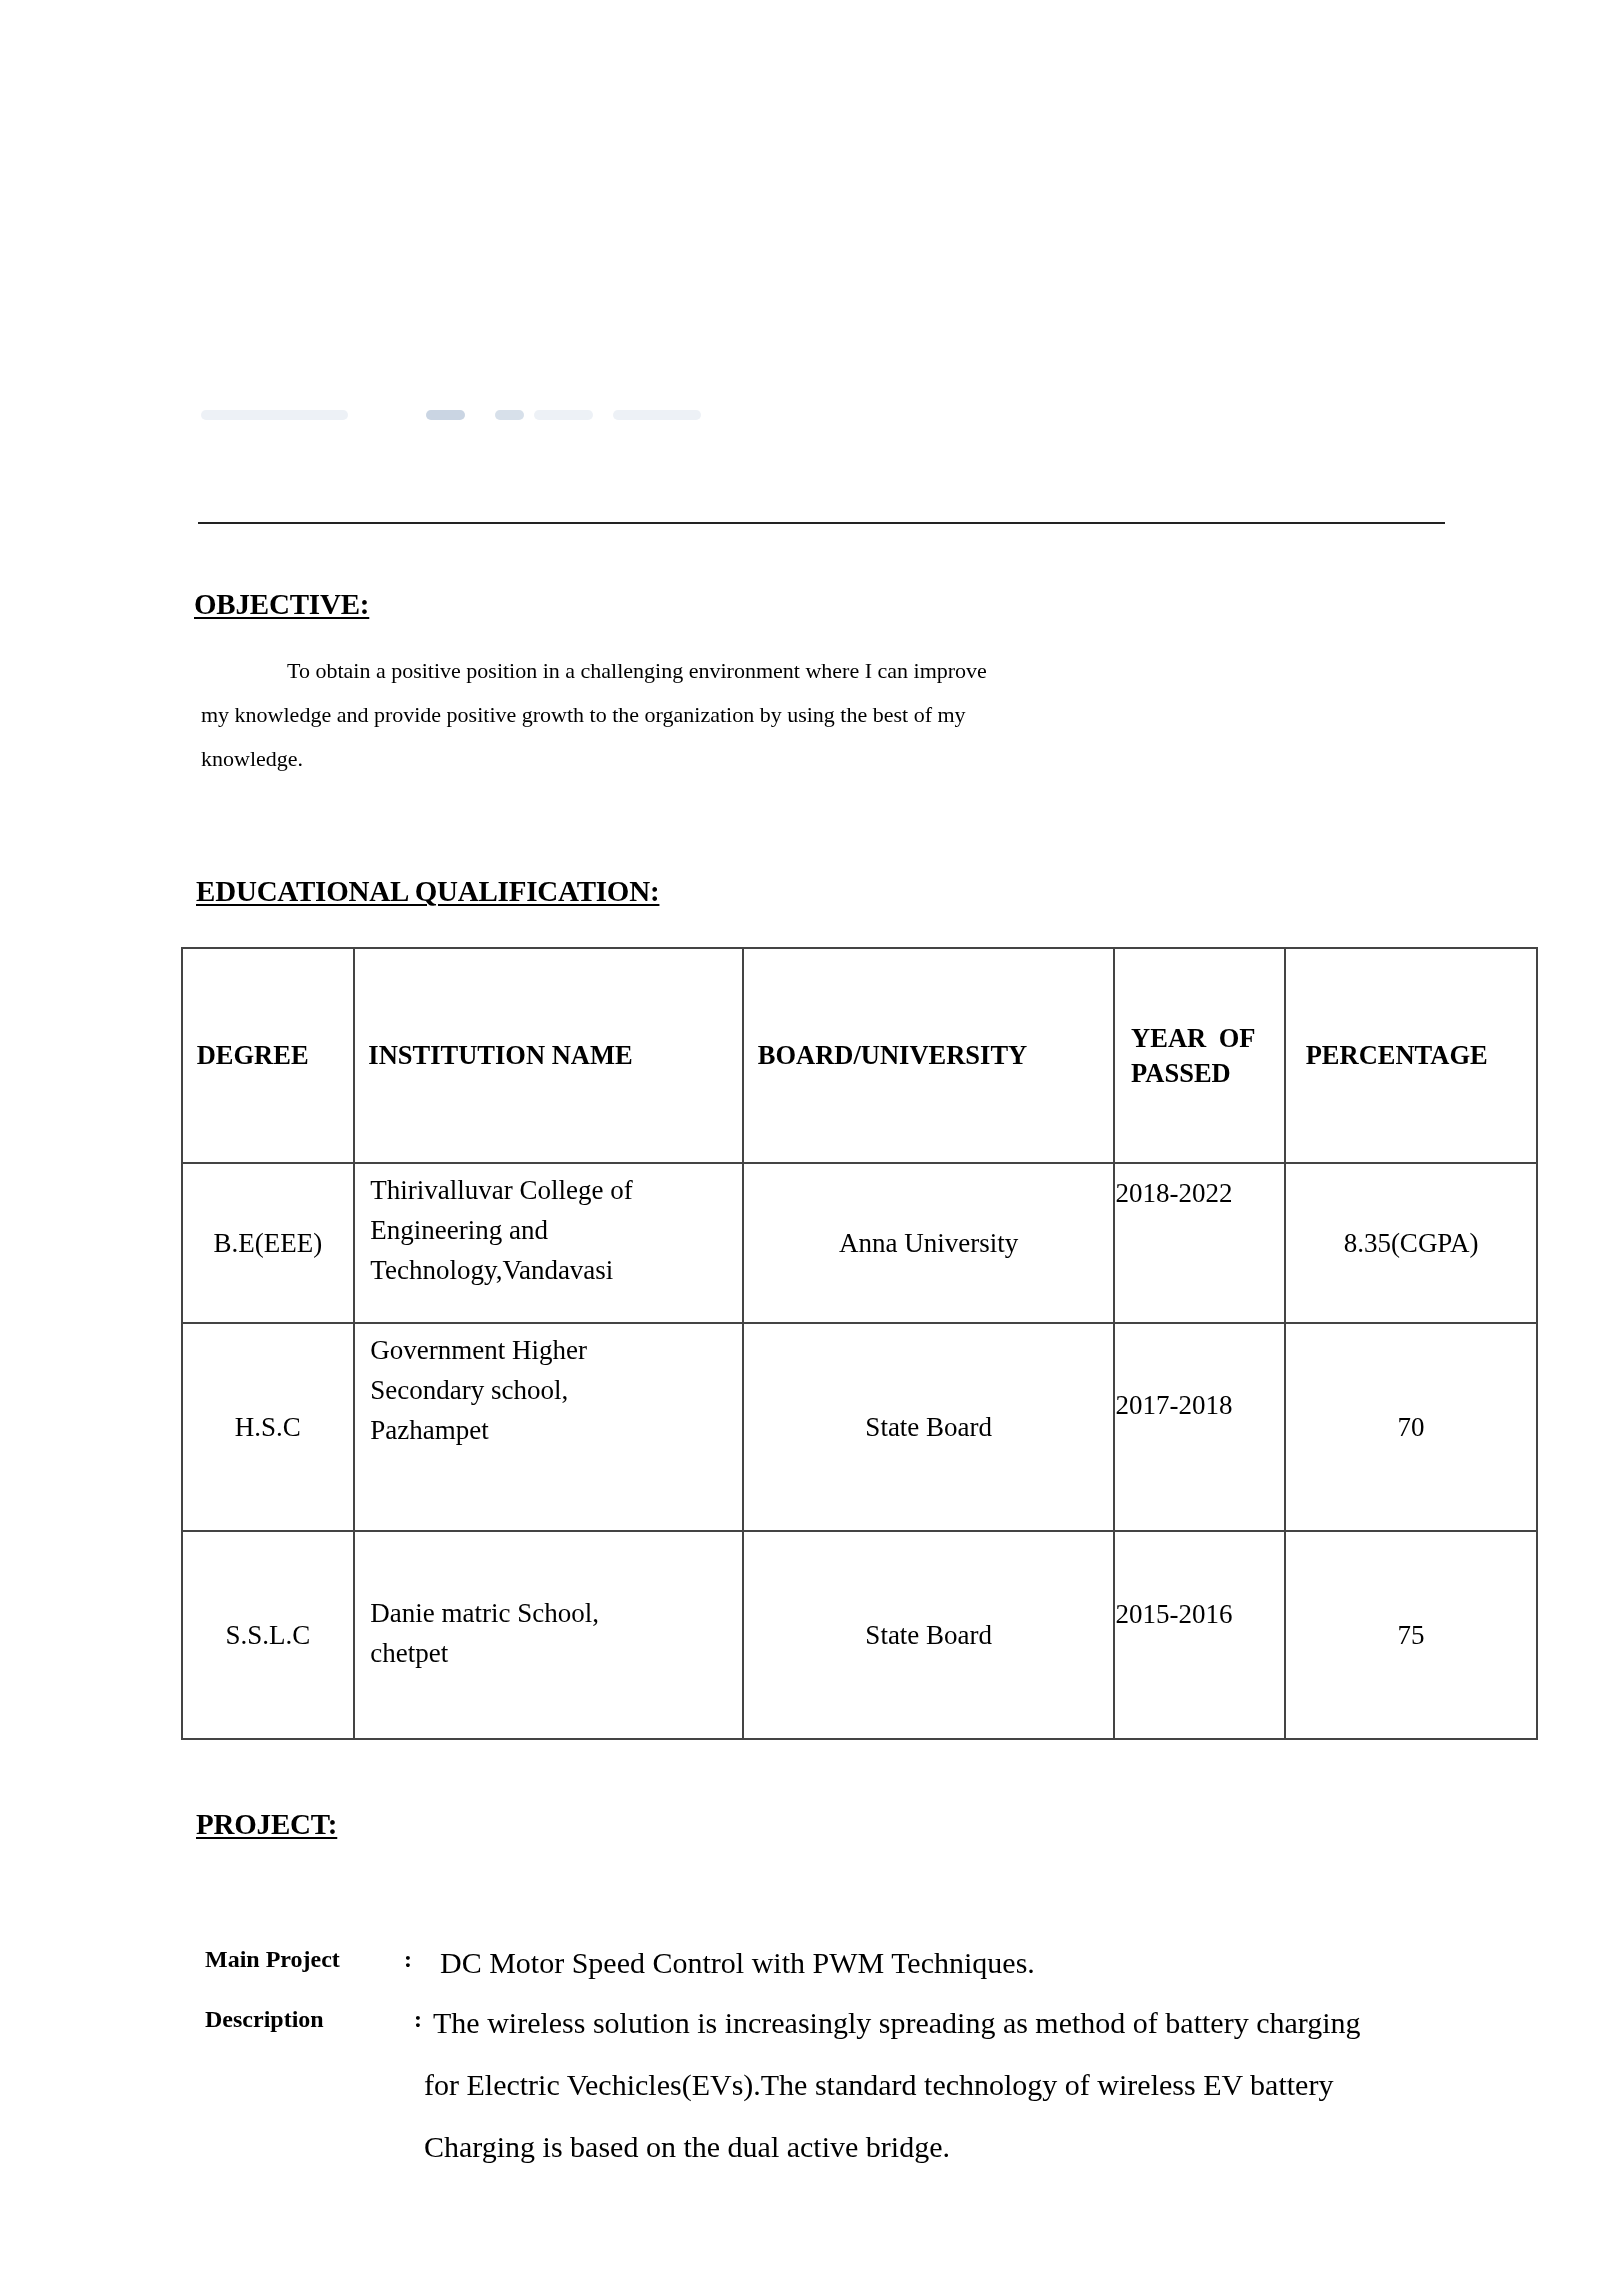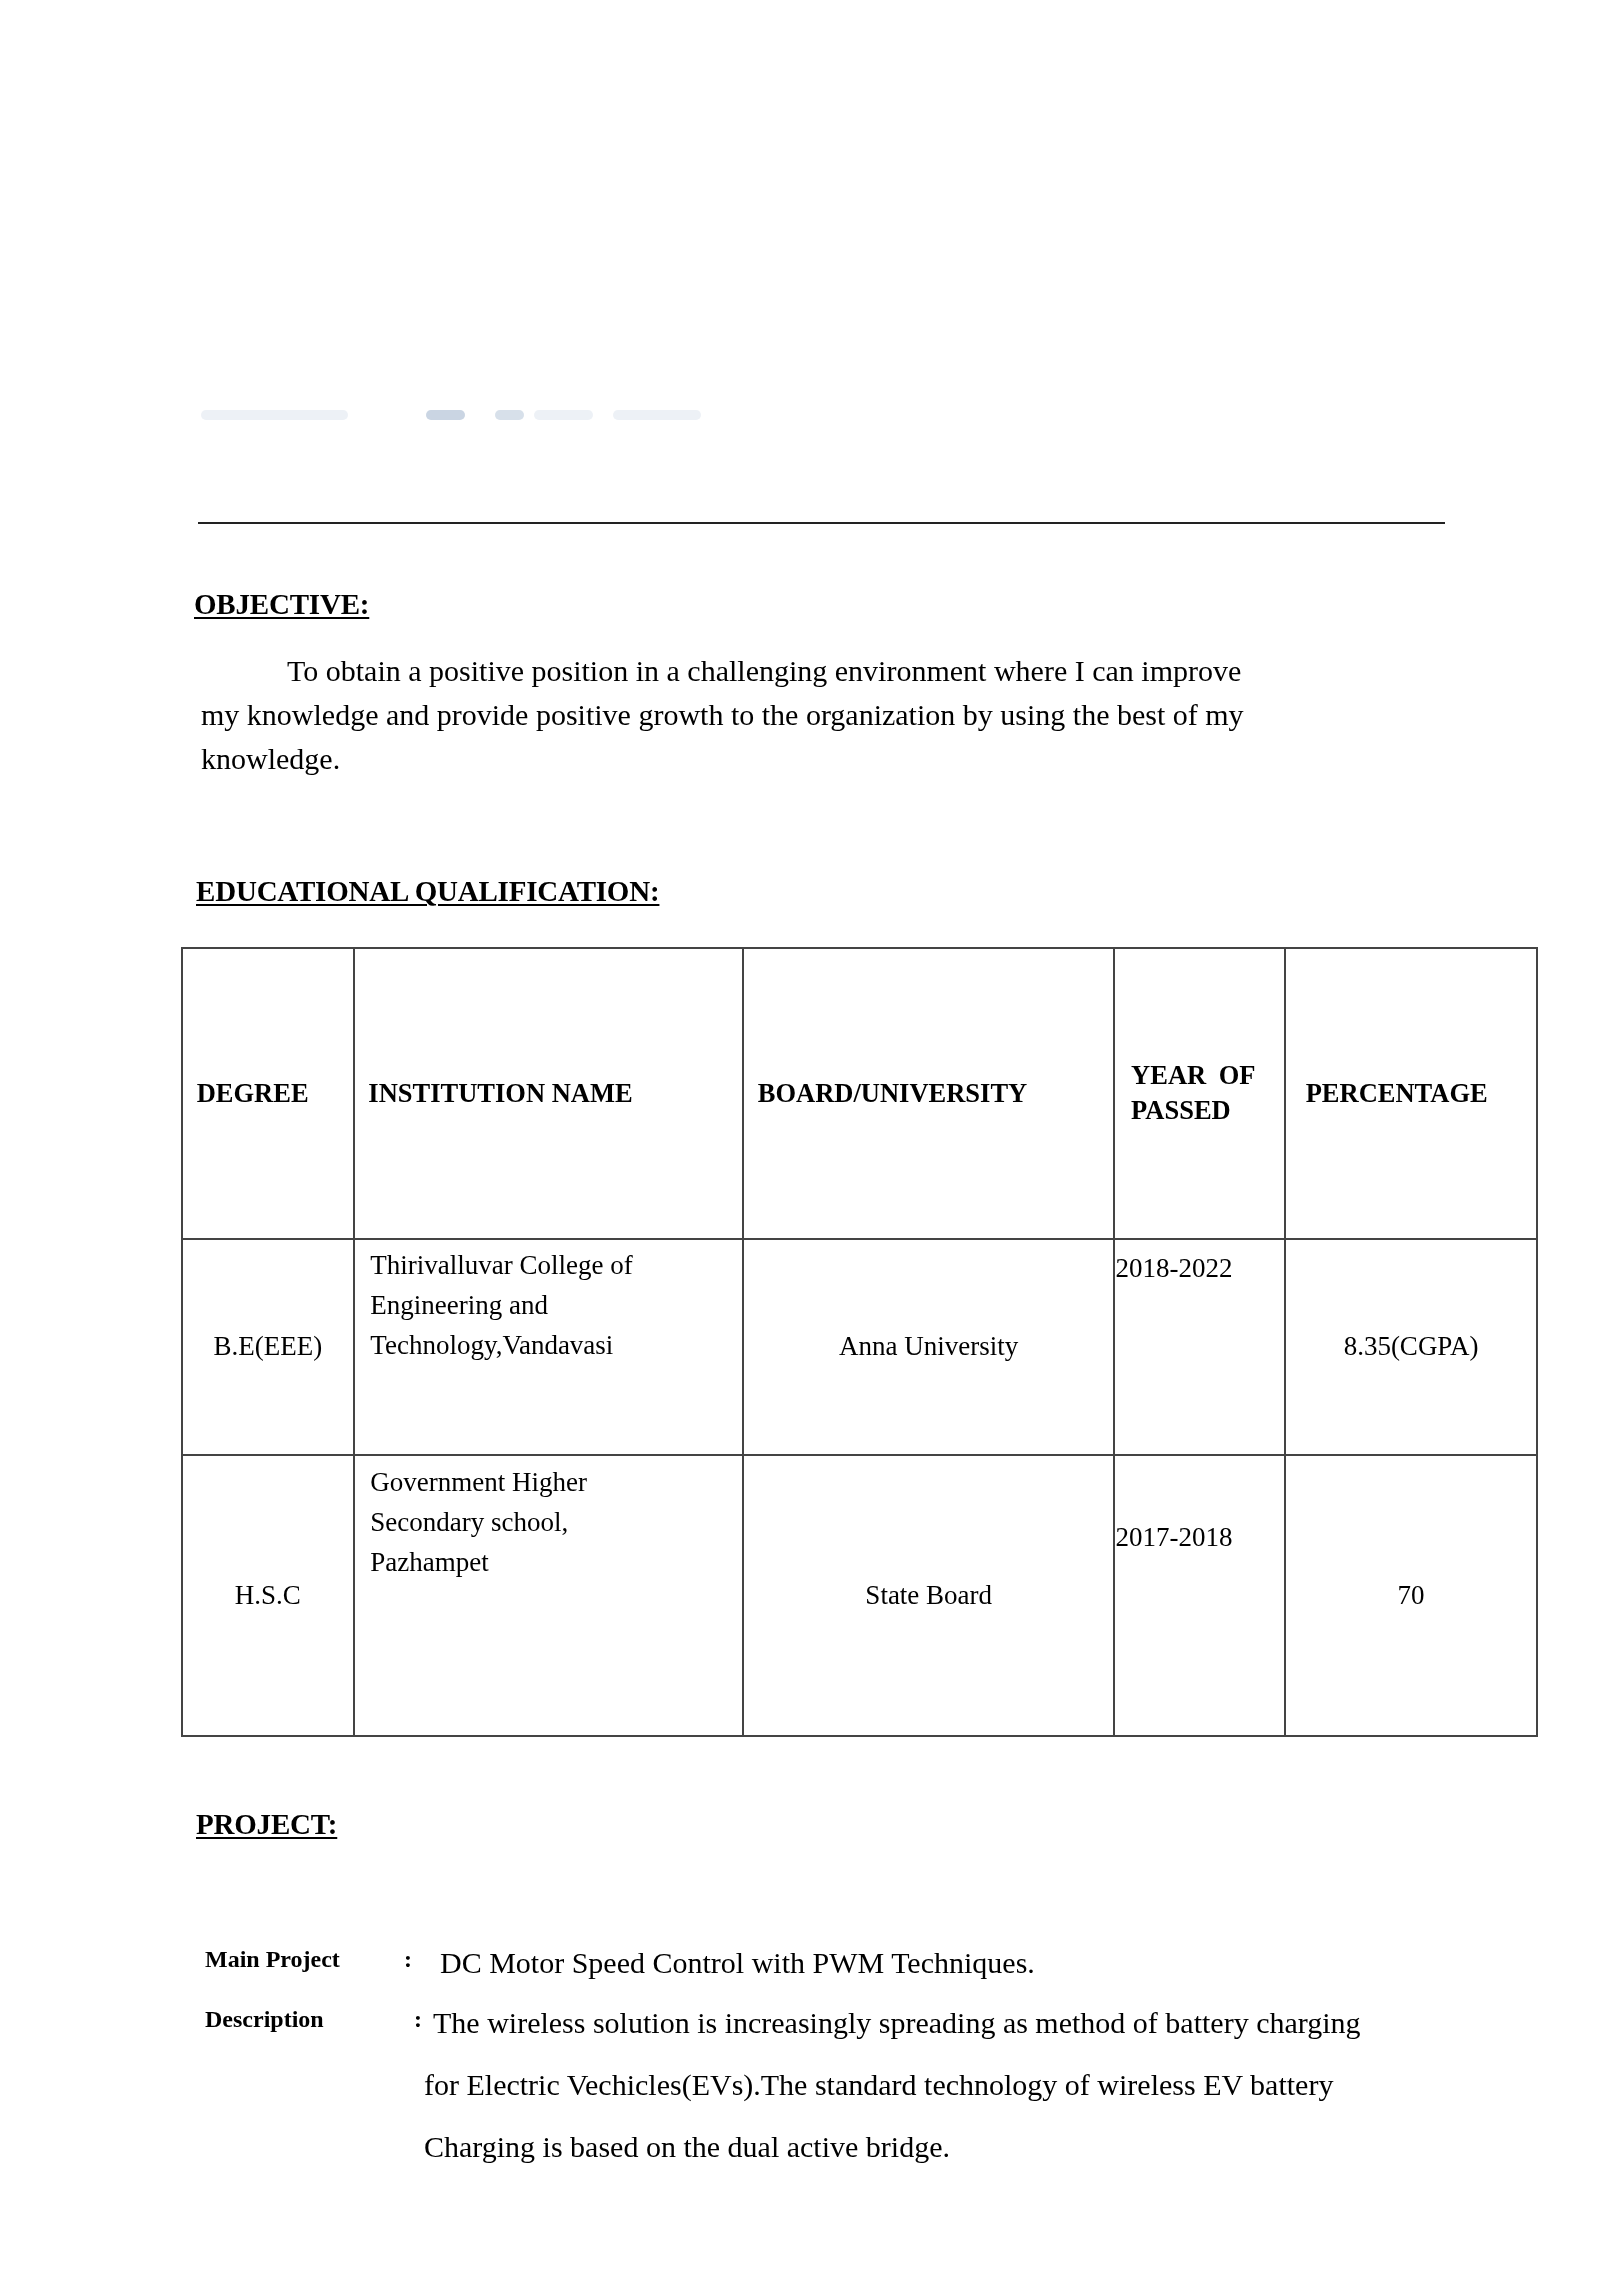--- a/index.html
+++ b/index.html
@@ -5,21 +5,21 @@
   html, body { margin: 0; padding: 0; background: #ffffff; }
   body { width: 1623px; height: 2295px; position: relative; overflow: hidden;
          font-family: "Liberation Serif", "DejaVu Serif", serif; color: #000; }
   .abs { position: absolute; white-space: nowrap; }
   .artifact { position: absolute; left: 201px; top: 410px; width: 510px; height: 13.7px; }
   .artifact span { position: absolute; top: 0; height: 9.8px; border-radius: 4.9px; background: #dfe6ef; opacity: .55; }
   .rule { position: absolute; left: 198px; top: 522px; width: 1247px; height: 0;
           border-top: 2px solid #222; }
   .heading { font-weight: bold; font-size: 29px; text-decoration: underline;
              text-decoration-thickness: 2px; text-underline-offset: 2.9px; letter-spacing: -0.2px; }
-  .body-text { font-size: 30px; line-height: 44px; }
+  .body-text { font-size: 22px; line-height: 44px; }
 
   
   .edu-table { position: absolute; left: 181px; top: 947px; width: 1357px; height: 790px;
                border-collapse: collapse; table-layout: fixed; }
   .edu-table td, .edu-table th { border: 2px solid #444; padding: 0; vertical-align: middle; font-size: 27px; }
   .edu-table th { font-weight: bold; font-size: 26.5px; text-align: left; }
   .c-deg { width: 171px; } .c-inst { width: 388px; } .c-board { width: 370px; }
   .c-year { width: 170px; } .c-pct { width: 251px; }
   .hdr-row { height: 215px; }
   .row1 { height: 160px; } .row2 { height: 208px; } .row3 { height: 208px; }
@@ -88,20 +88,30 @@
     <td class="cell-inst lines" style="padding-top:5.9px;">
       <span>Government Higher</span>
       <span>Secondary school,</span>
       <span>Pazhampet</span>
     </td>
     <td class="cell-center">State Board</td>
     <td class="cell-year" style="padding-top:66px;">2017-2018</td>
     <td class="cell-center">70</td>
   </tr>
 
+  <tr class="row3">
+    <td class="cell-center">S.S.L.C</td>
+    <td class="cell-inst lines" style="padding-top:61px;">
+      <span>Danie matric School,</span>
+      <span>chetpet</span>
+    </td>
+    <td class="cell-center">State Board</td>
+    <td class="cell-year" style="padding-top:67px;">2015-2016</td>
+    <td class="cell-center">75</td>
+  </tr>
 </tbody>
   </table>
 
 <div class="abs heading" style="left:196px; top:1808px;">PROJECT:</div>
 
 <div class="abs label-bold" style="left:205px; top:1946px;">Main Project</div>
 <div class="abs label-bold" style="left:404px; top:1946px;">:</div>
 <div class="abs proj-text" style="left:440px; top:1946px;">DC Motor Speed Control with PWM Techniques.</div>
 
 <div class="abs label-bold" style="left:205px; top:2006px;">Description</div>

